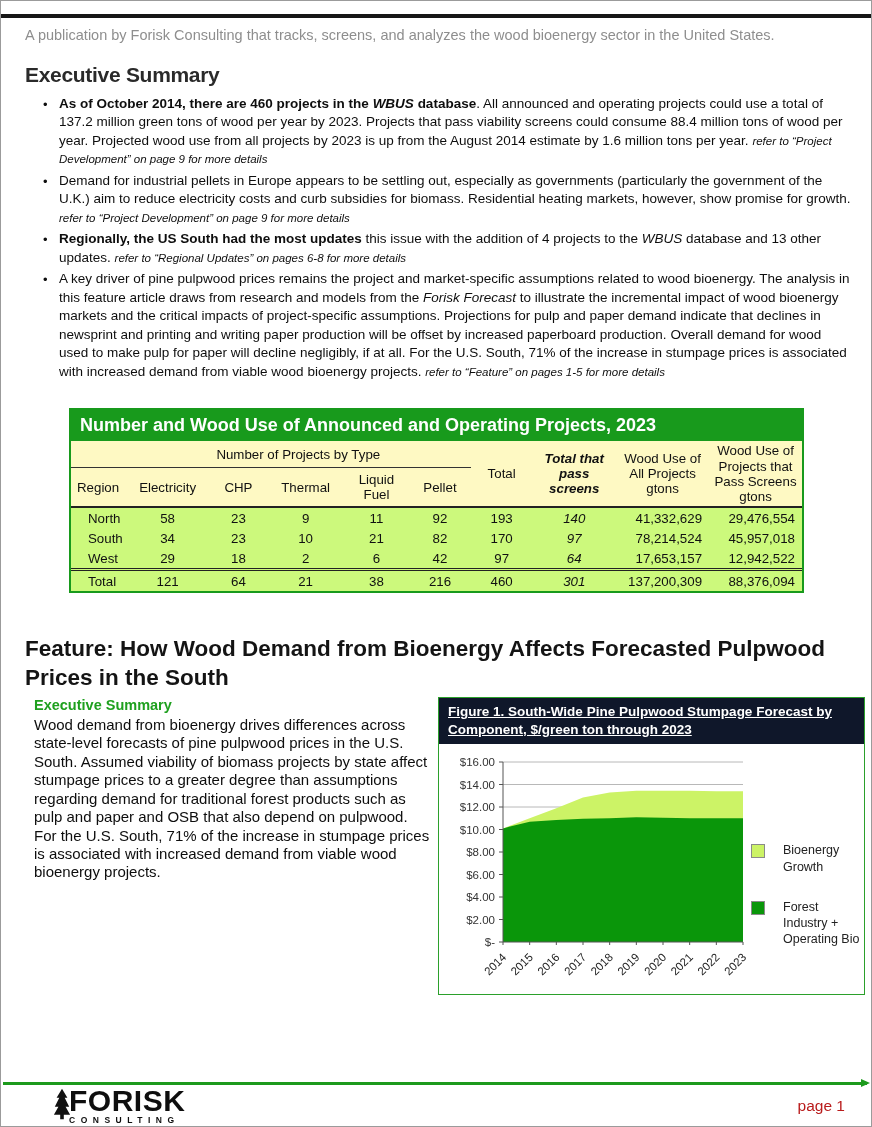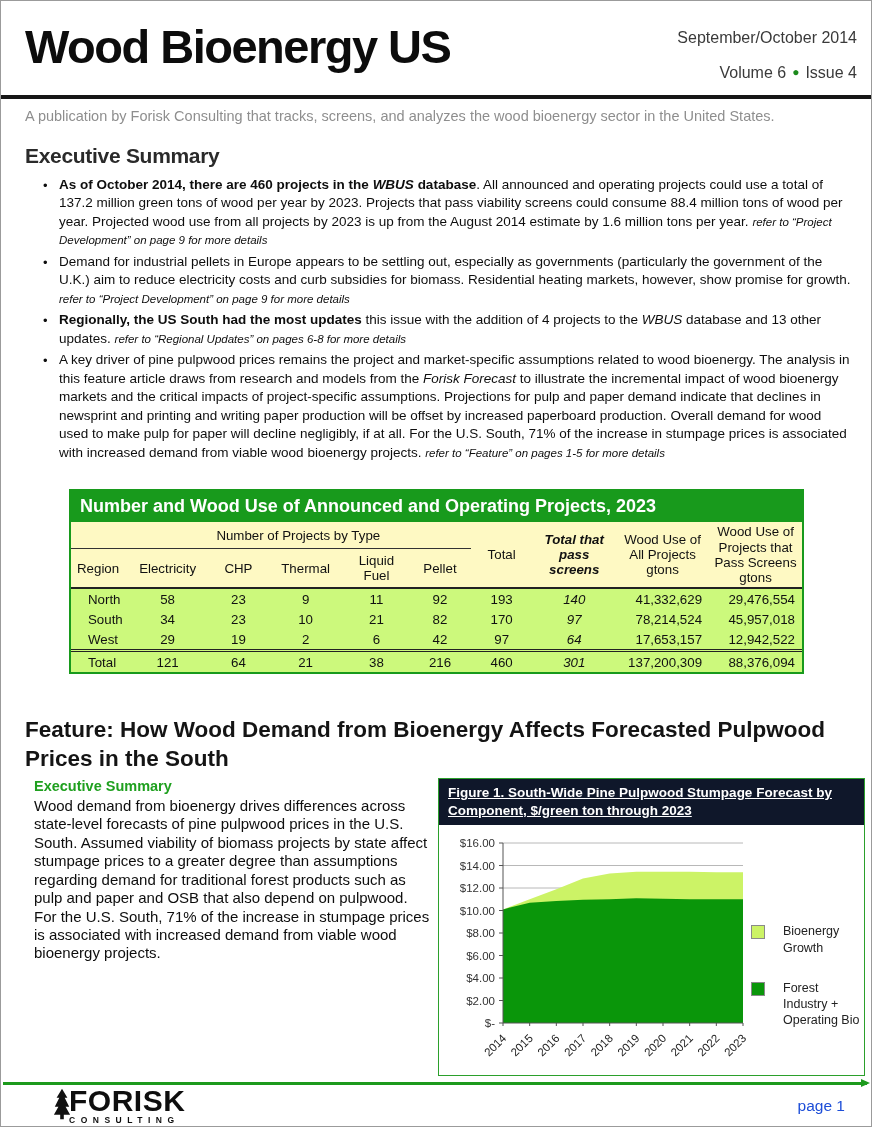--- a/index.html
+++ b/index.html
@@ -57,37 +57,28 @@
   
   footer{margin-top:auto;}
   .green-line{height:3px;background:#1c9a1c;margin:0 4px 0 2px;position:relative;}
   .green-line::after{content:"";position:absolute;right:-3px;top:-3px;
     border-left:9px solid #1c9a1c;border-top:4.5px solid transparent;border-bottom:4.5px solid transparent;}
   .foot-row{display:flex;justify-content:space-between;align-items:center;padding:2px 26px 1px 52px;}
   .logo{display:flex;align-items:flex-start;}
   .logo-tree{margin-right:-2px;margin-top:1px;}
   .logo-text{font-size:30px;font-weight:bold;letter-spacing:0.5px;line-height:0.95;color:#0e0e0e;}
   .logo-sub{font-size:8.5px;font-weight:bold;letter-spacing:5.5px;color:#0e0e0e;margin-top:0;}
-  .page-num{font-size:15.5px;color:#1d4ed8;}
+  .page-num{font-size:15.5px;color:#b91c1c;}
   svg text{font-family:"Liberation Sans",sans-serif;}
 </style>
 </head>
 <body>
 
 <div class="page">
 
-  <header class="masthead">
-    <h1 class="pub-title">Wood Bioenergy US</h1>
-    <div class="mast-right">
-      <div class="issue-date">September/October 2014</div>
-      <div class="vol-line">
-        <span>Volume 6</span><span class="dot">●</span><span>Issue 4</span>
-      </div>
-    </div>
-  </header>
   <div class="black-rule"></div>
   <p class="tagline">A publication by Forisk Consulting that tracks, screens, and analyzes the wood bioenergy sector in the United States.</p>
 
   <section>
     <h2 class="exec-h">Executive Summary</h2>
     <ul class="bullets" id="bullets">
         <li><span class="seg-b">As of October 2014, there are 460 projects in the </span><span class="seg-bi">WBUS</span><span class="seg-b"> database</span><span class="seg-r">. All announced and operating projects could use a total of 137.2 million green tons of wood per year by 2023. Projects that pass viability screens could consume 88.4 million tons of wood per year. Projected wood use from all projects by 2023 is up from the August 2014 estimate by 1.6 million tons per year. </span><span class="seg-ref">refer to “Project Development” on page 9 for more details</span></li>
         <li><span class="seg-r">Demand for industrial pellets in Europe appears to be settling out, especially as governments (particularly the government of the U.K.) aim to reduce electricity costs and curb subsidies for biomass. Residential heating markets, however, show promise for growth. </span><span class="seg-ref">refer to “Project Development” on page 9 for more details</span></li>
         <li><span class="seg-b">Regionally, the US South had the most updates</span><span class="seg-r"> this issue with the addition of 4 projects to the </span><span class="seg-i">WBUS</span><span class="seg-r"> database and 13 other updates. </span><span class="seg-ref">refer to “Regional Updates” on pages 6-8 for more details</span></li>
         <li><span class="seg-r">A key driver of pine pulpwood prices remains the project and market-specific assumptions related to wood bioenergy. The analysis in this feature article draws from research and models from the </span><span class="seg-i">Forisk Forecast</span><span class="seg-r"> to illustrate the incremental impact of wood bioenergy markets and the critical impacts of project-specific assumptions. Projections for pulp and paper demand indicate that declines in newsprint and printing and writing paper production will be offset by increased paperboard production.  Overall demand for wood used to make pulp for paper will decline negligibly, if at all. For the U.S. South, 71% of the increase in stumpage prices is associated with increased demand from viable wood bioenergy projects.  </span><span class="seg-ref">refer to “Feature” on pages 1-5 for more details</span></li>
@@ -148,21 +139,21 @@
             <td class="">21</td>
             <td class="">82</td>
             <td class="">170</td>
             <td class="c-pass">97</td>
             <td class="c-wood">78,214,524</td>
             <td class="c-wood">45,957,018</td>
           </tr>
           <tr>
             <td class="c-region">West</td>
             <td class="">29</td>
-            <td class="">19</td>
+            <td class="">18</td>
             <td class="">2</td>
             <td class="">6</td>
             <td class="">42</td>
             <td class="">97</td>
             <td class="c-pass">64</td>
             <td class="c-wood">17,653,157</td>
             <td class="c-wood">12,942,522</td>
           </tr>
           <tr class="total-row">
             <td class="c-region">Total</td>

